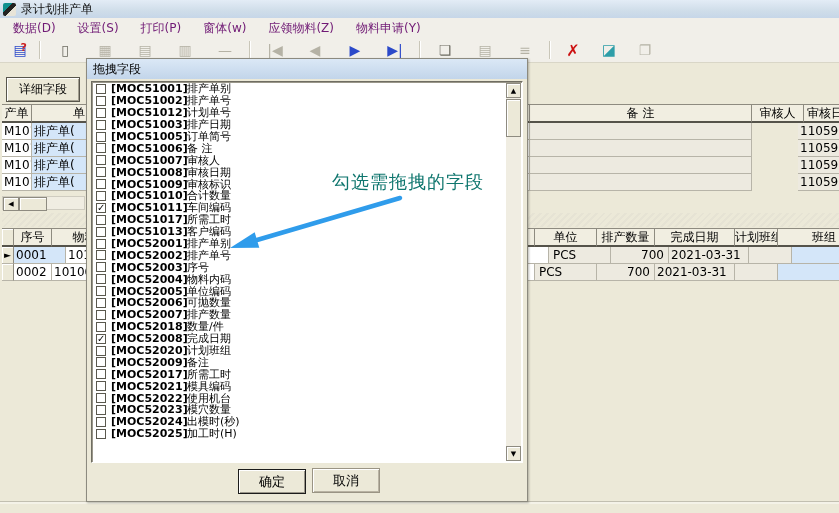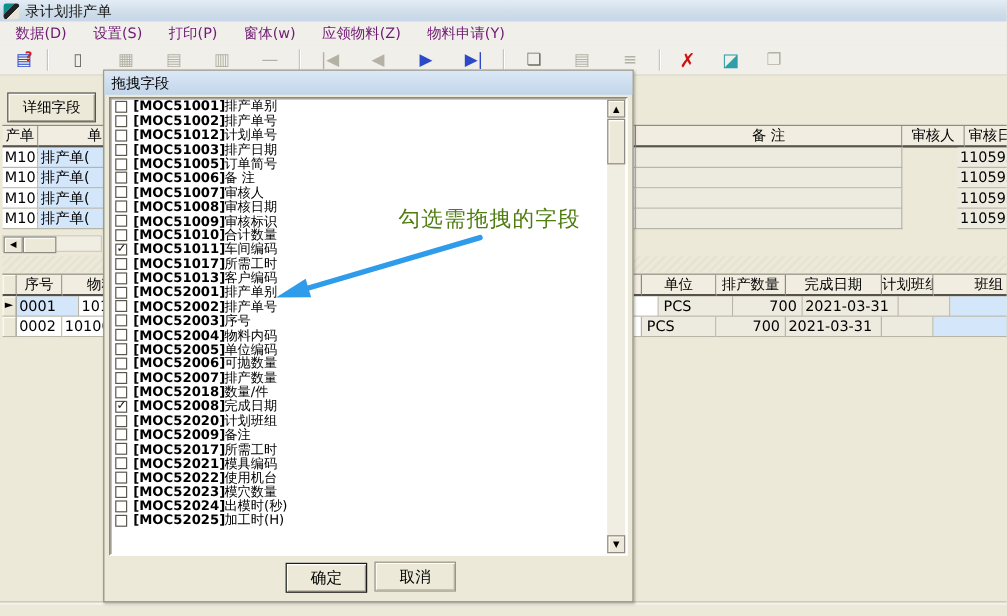--- a/index.html
+++ b/index.html
@@ -93,21 +93,21 @@
   .vbtn.up{top:0;} .vbtn.down{bottom:0;}
   .vthumb{position:absolute;left:0;top:16px;width:15px;height:38px;background:#ece9d8;
     border:1px solid #8e8b80;box-shadow:inset 1px 1px 0 #fff;box-sizing:border-box;}
   .dlg-btn{position:absolute;height:25px;background:#ece9d8;display:flex;align-items:center;
     justify-content:center;font-size:13px;box-sizing:border-box;}
   .btn-ok{left:151px;top:394px;width:68px;border:1px solid #1c1c1c;
     box-shadow:inset 1px 1px 0 #fff,inset -1px -1px 0 #9a968a;margin-top:16px;}
   .btn-cancel{left:225px;top:409px;width:68px;border:1px solid #9a9484;
     box-shadow:inset 1px 1px 0 #fff,inset -1px -1px 0 #b9b3a3;}
   
-  .anno-text{position:absolute;left:332px;top:170px;z-index:30;color:#4d7c0f;
+  .anno-text{position:absolute;left:332px;top:170px;z-index:30;color:#0f766e;
     font-size:18px;letter-spacing:1px;white-space:nowrap;}
   .anno-arrow{position:absolute;left:228px;top:192px;z-index:30;}
 </style>
 </head>
 <body>
 
 <div class="titlebar">
   <span class="appicon"></span>
   <span class="wtitle">录计划排产单</span>
 </div>

